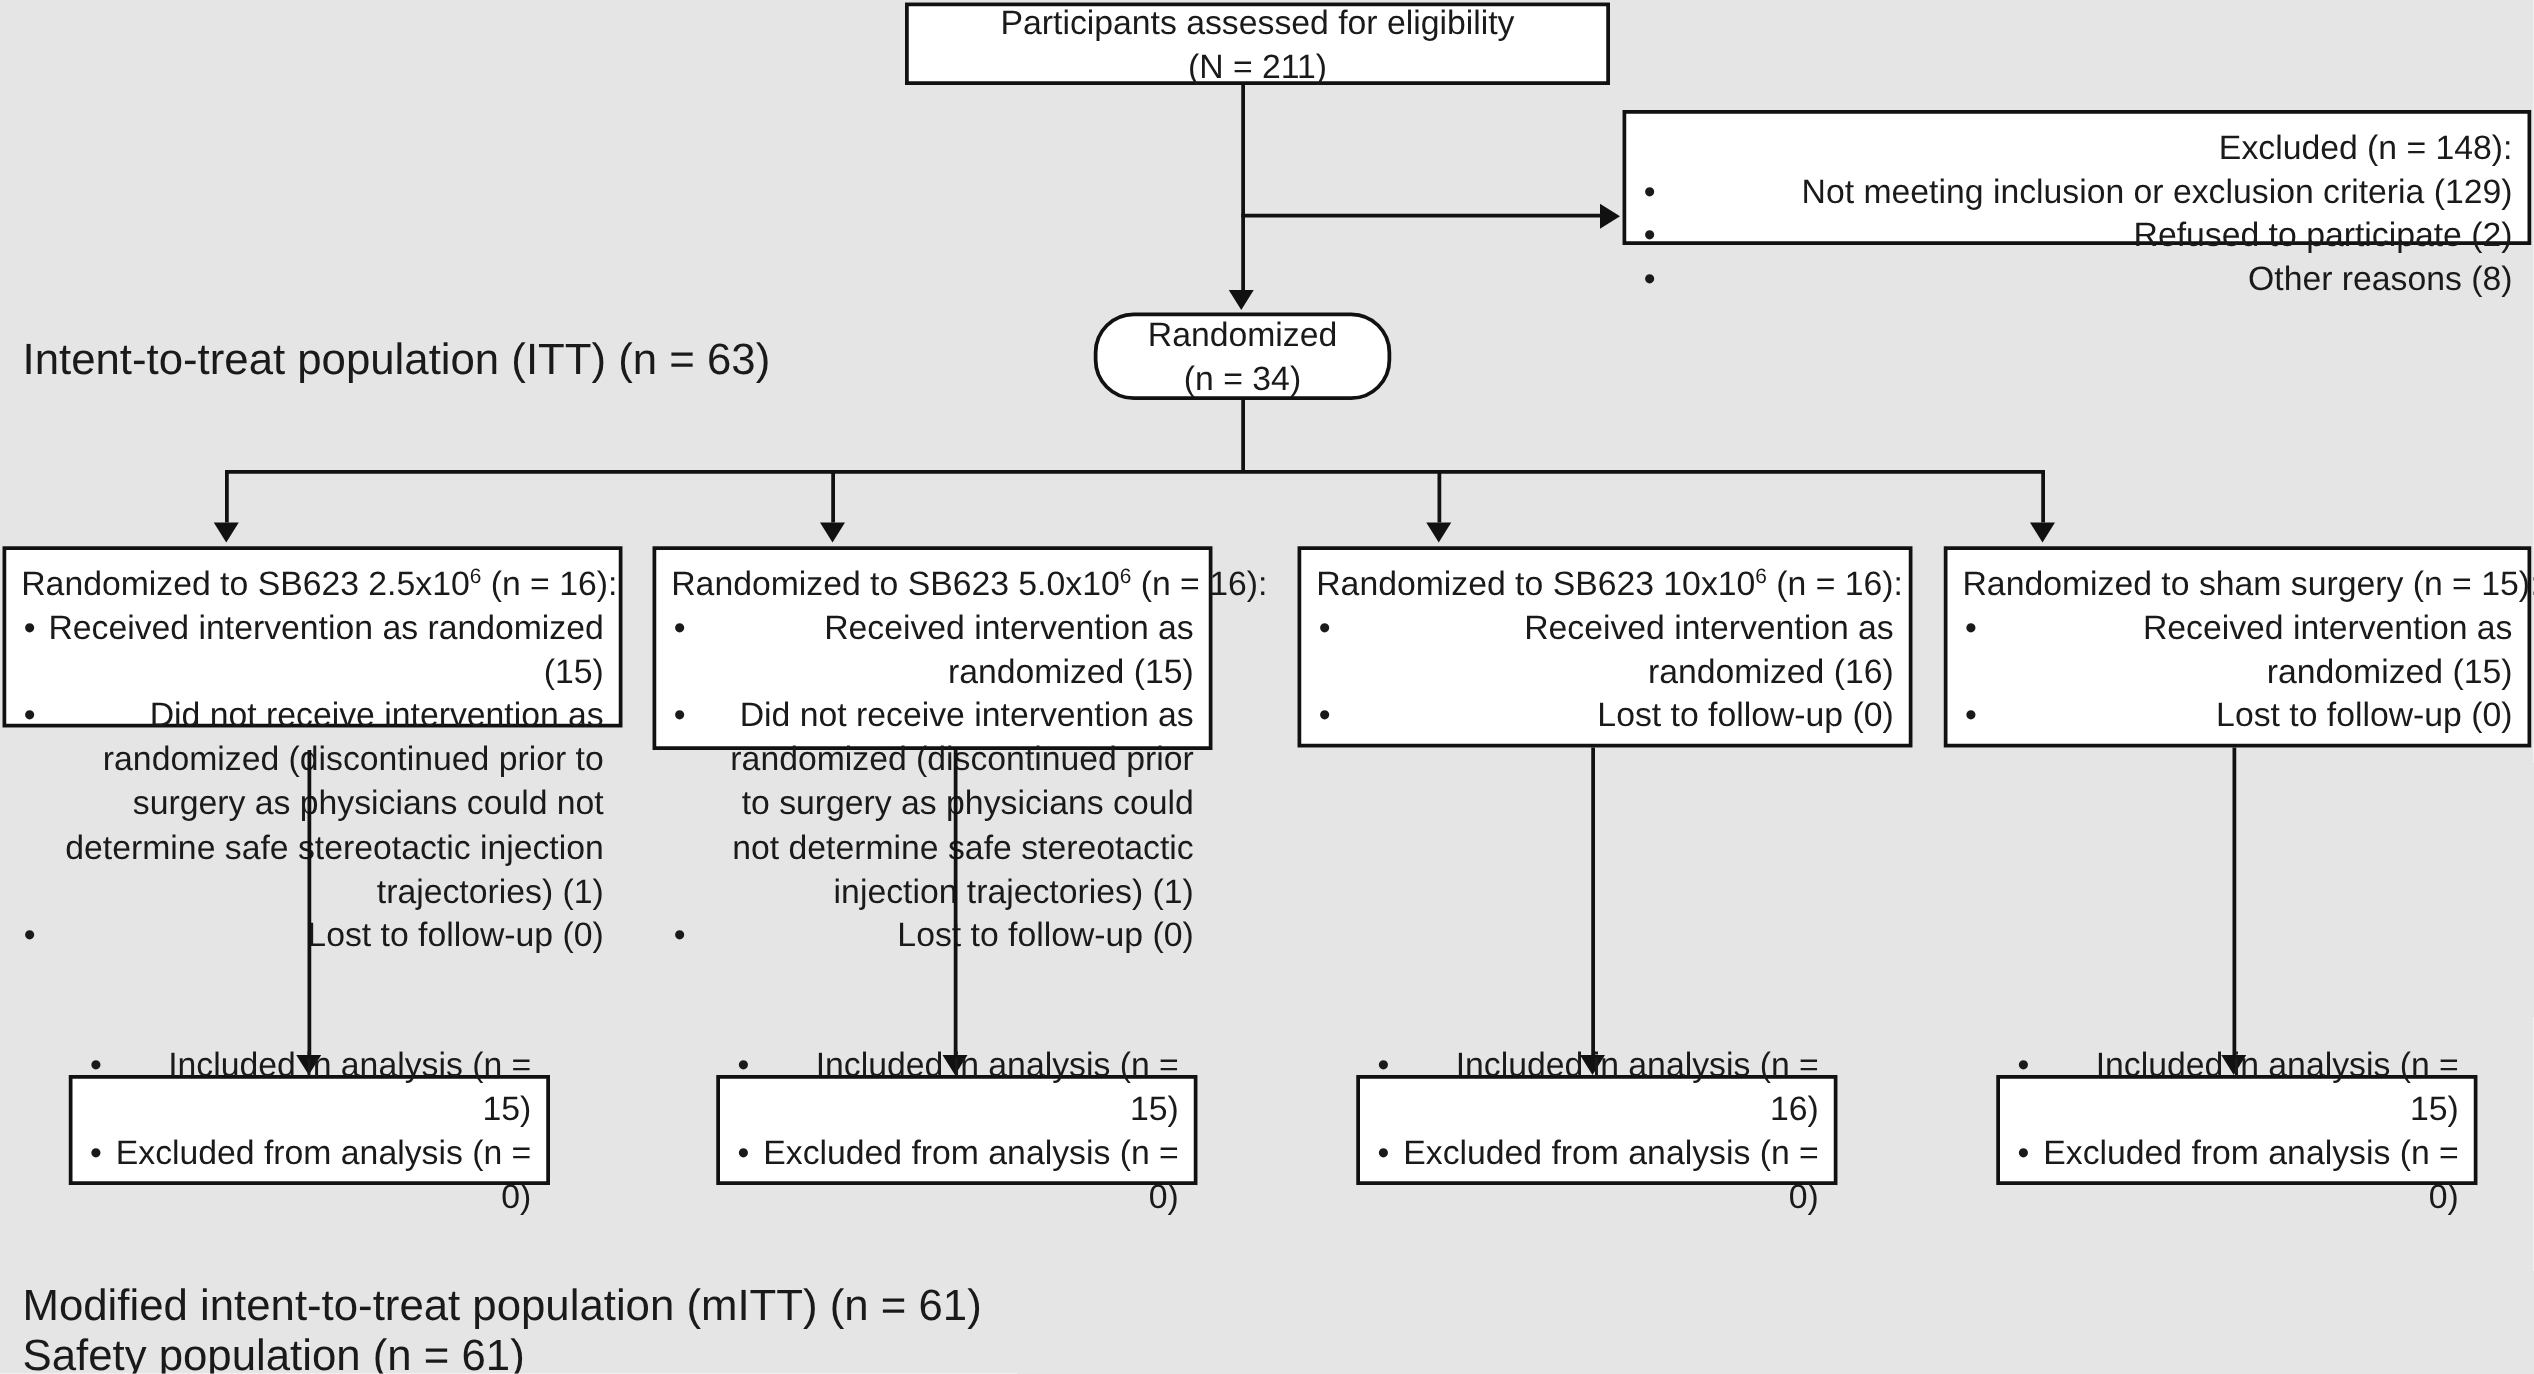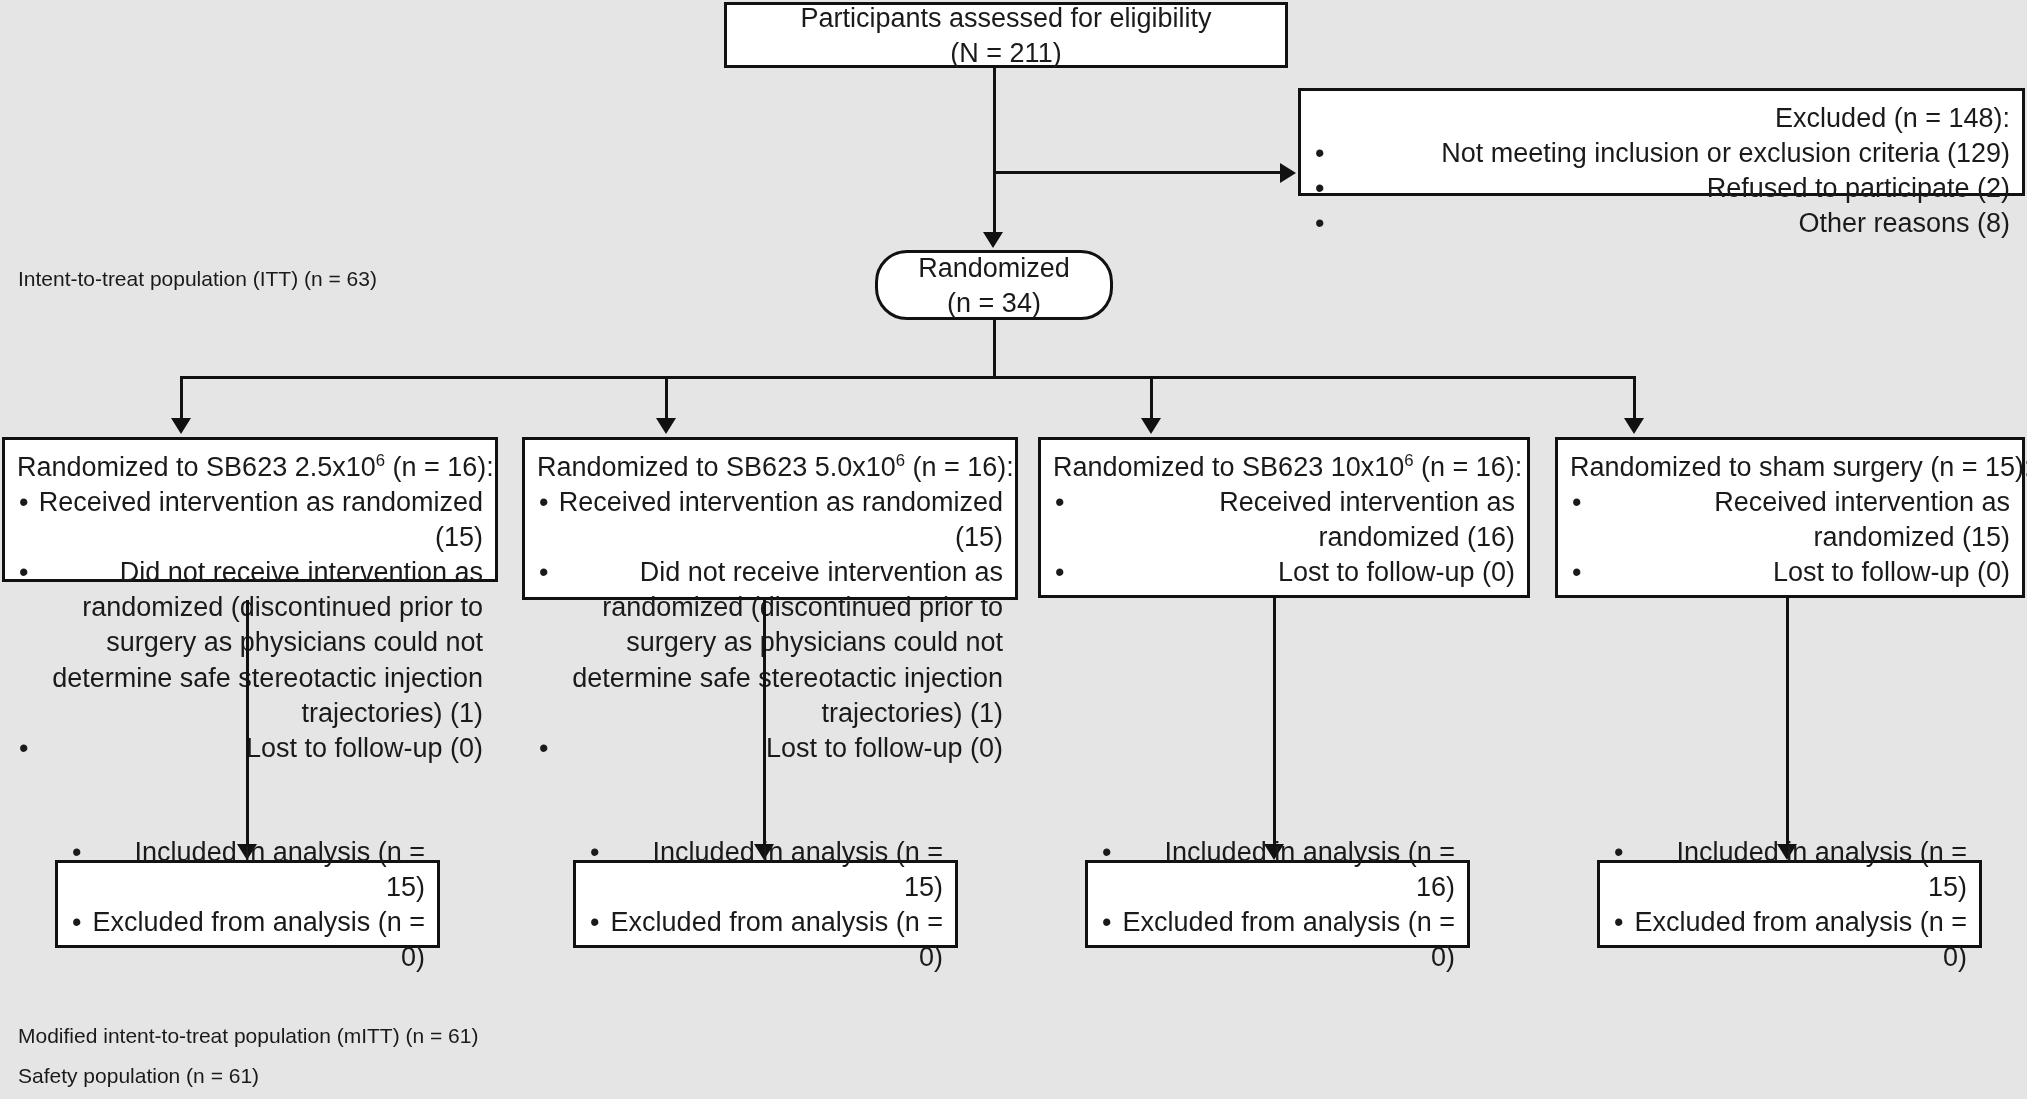--- a/index.html
+++ b/index.html
@@ -51,21 +51,21 @@
     margin: 0;
   }
   ul.bullets > li::before {
     content: "\2022";
     position: absolute;
     left: 2px;
     top: 0;
   }
   .free-label {
     position: absolute;
-    font-size: 21px;
+    font-size: 35px;
     line-height: 1.32;
     white-space: nowrap;
     color: #1a1a1a;
   }
   .line-v, .line-h {
     position: absolute;
     background: #111111;
   }
   .line-v { width: 3px; }
   .line-h { height: 3px; }
@@ -142,21 +142,21 @@
     <div class="title-line">
       <span>Randomized to SB623 2.5x10</span><sup>6</sup><span> (n = 16):</span>
     </div>
     <ul class="bullets">
       <li>Received intervention as randomized (15)</li>
       <li>Did not receive intervention as randomized (discontinued prior to surgery as physicians could not determine safe stereotactic injection trajectories) (1)</li>
       <li>Lost to follow-up (0)</li>
     </ul>
   </div>
 
-  <div class="box" style="left:522px; top:437px; width:496px; height:163px;">
+  <div class="box" style="left:522px; top:437px; width:448px; height:163px;">
     <div class="title-line">
       <span>Randomized to SB623 5.0x10</span><sup>6</sup><span> (n = 16):</span>
     </div>
     <ul class="bullets">
       <li>Received intervention as randomized (15)</li>
       <li>Did not receive intervention as randomized (discontinued prior to surgery as physicians could not determine safe stereotactic injection trajectories) (1)</li>
       <li>Lost to follow-up (0)</li>
     </ul>
   </div>
 

